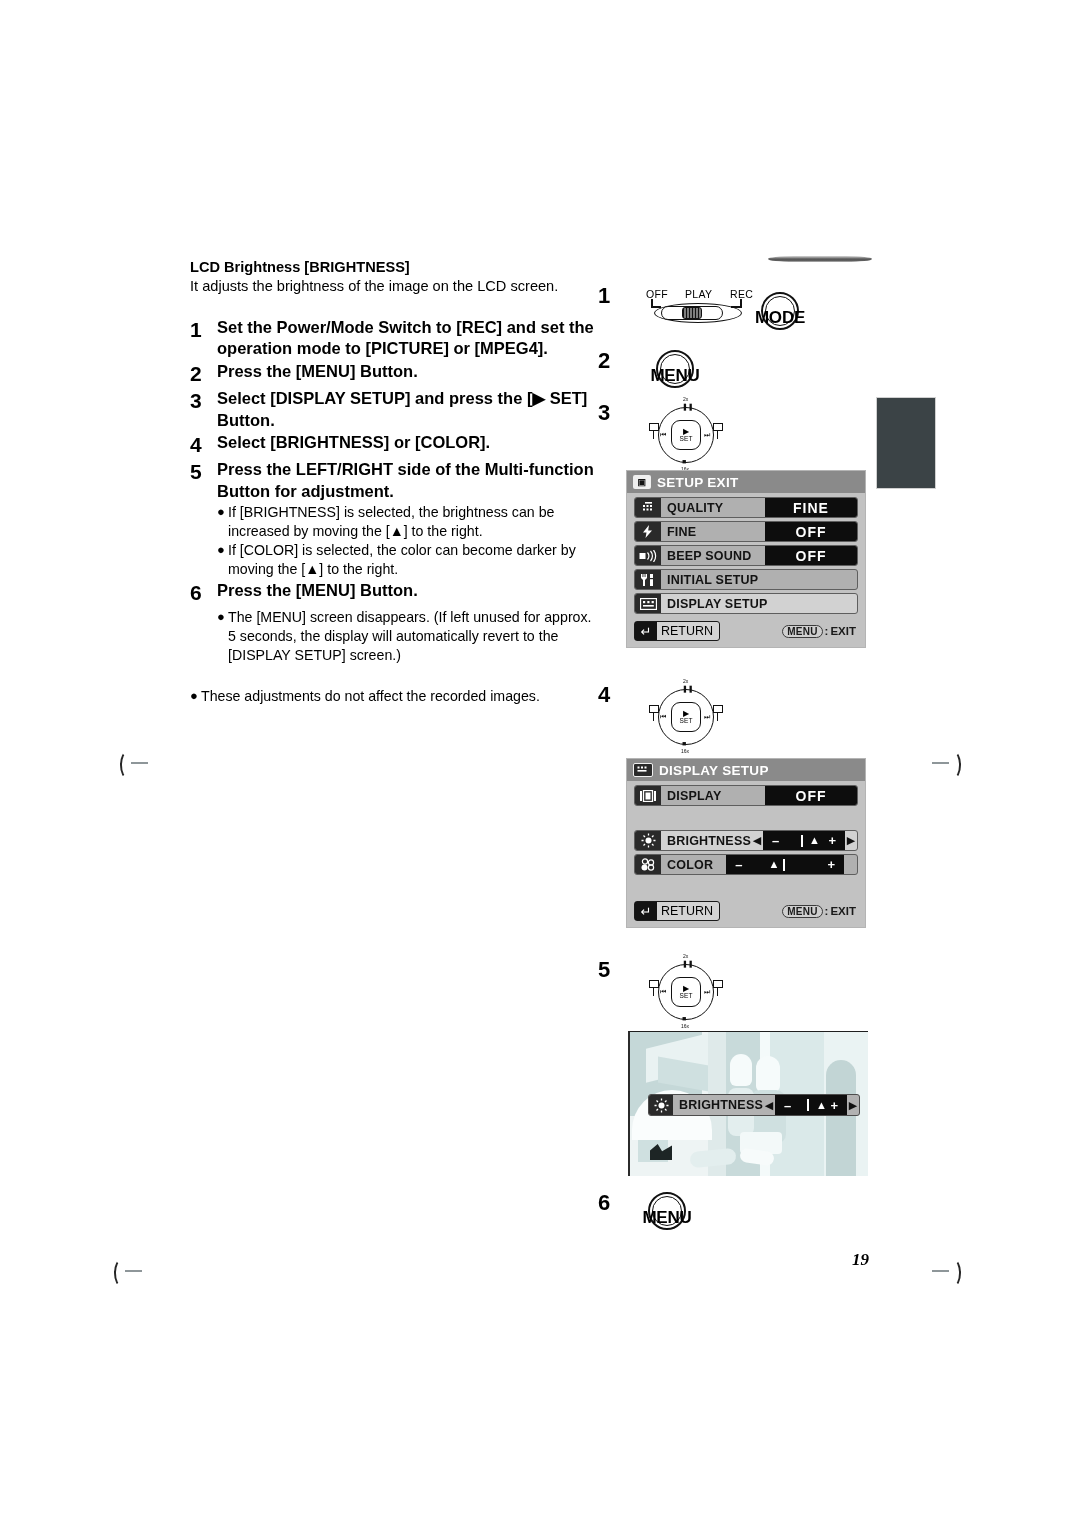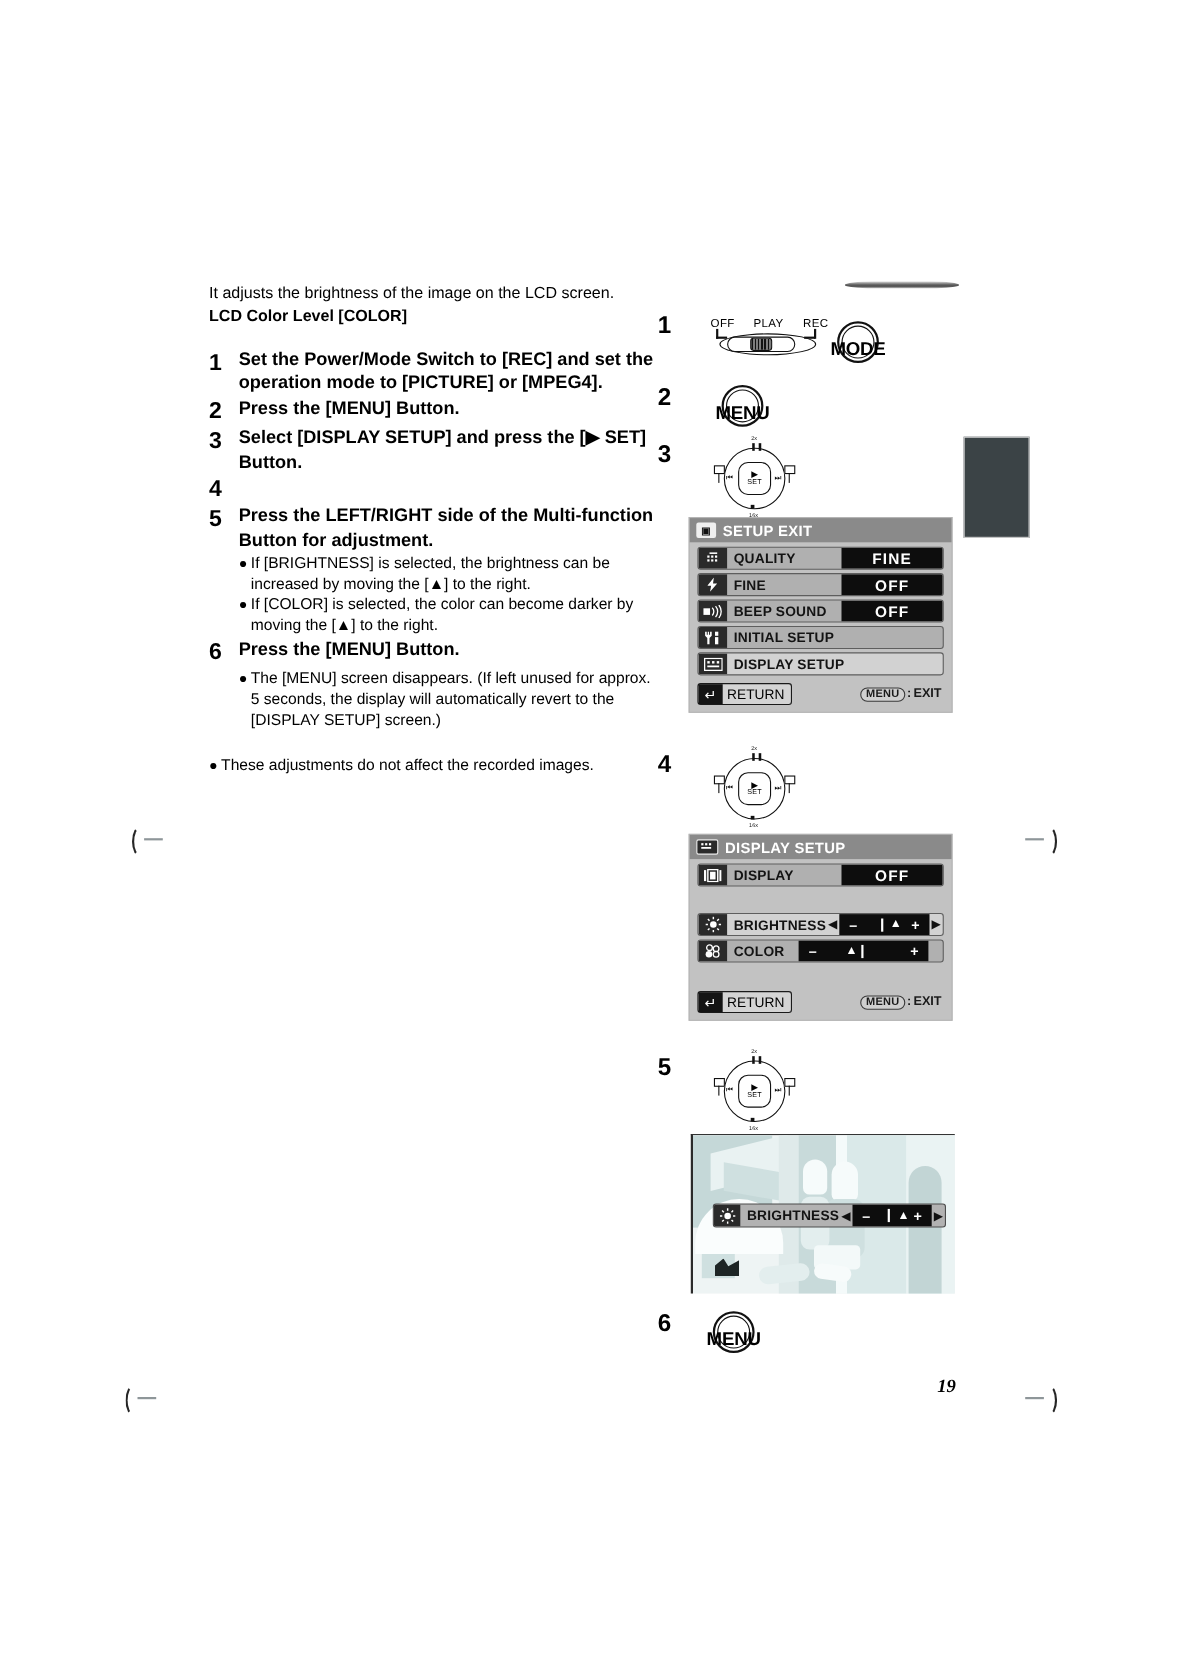--- a/index.html
+++ b/index.html
@@ -332,22 +332,22 @@
 <div class="cmark l" style="left:118px; top:748px;"></div>
 <div class="cmark r" style="left:932px; top:748px;"></div>
 <div class="cmark l" style="left:112px; top:1256px;"></div>
 <div class="cmark r" style="left:932px; top:1256px;"></div>
 
 <div id="dark-tab"></div>
 
 <div id="left-col">
 
 
+  <p class="sub-head">LCD Brightness [BRIGHTNESS]</p>
   <p class="sub-body">It adjusts the brightness of the image on the LCD screen.</p>
-  <p class="sub-head">LCD Color Level [COLOR]</p>
 
   <div class="gap-a"></div>
 
   <div class="steps">
 
     <div class="step">
       <div class="step-num">1</div>
       <div class="step-text">Set the Power/Mode Switch to [REC] and set the operation mode to [PICTURE] or [MPEG4].</div>
     </div>
 
@@ -356,20 +356,21 @@
       <div class="step-text">Press the [MENU] Button.</div>
     </div>
 
     <div class="step">
       <div class="step-num">3</div>
       <div class="step-text">Select [DISPLAY SETUP] and press the [▶ SET] Button.</div>
     </div>
 
     <div class="step">
       <div class="step-num">4</div>
+      <div class="step-text">Select [BRIGHTNESS] or [COLOR].</div>
     </div>
 
     <div class="step">
       <div class="step-num">5</div>
       <div class="step-text">Press the LEFT/RIGHT side of the Multi-function Button for adjustment.</div>
     </div>
 
     <div class="bullets">
       <div class="bullet">
         <div class="dot">●</div>

